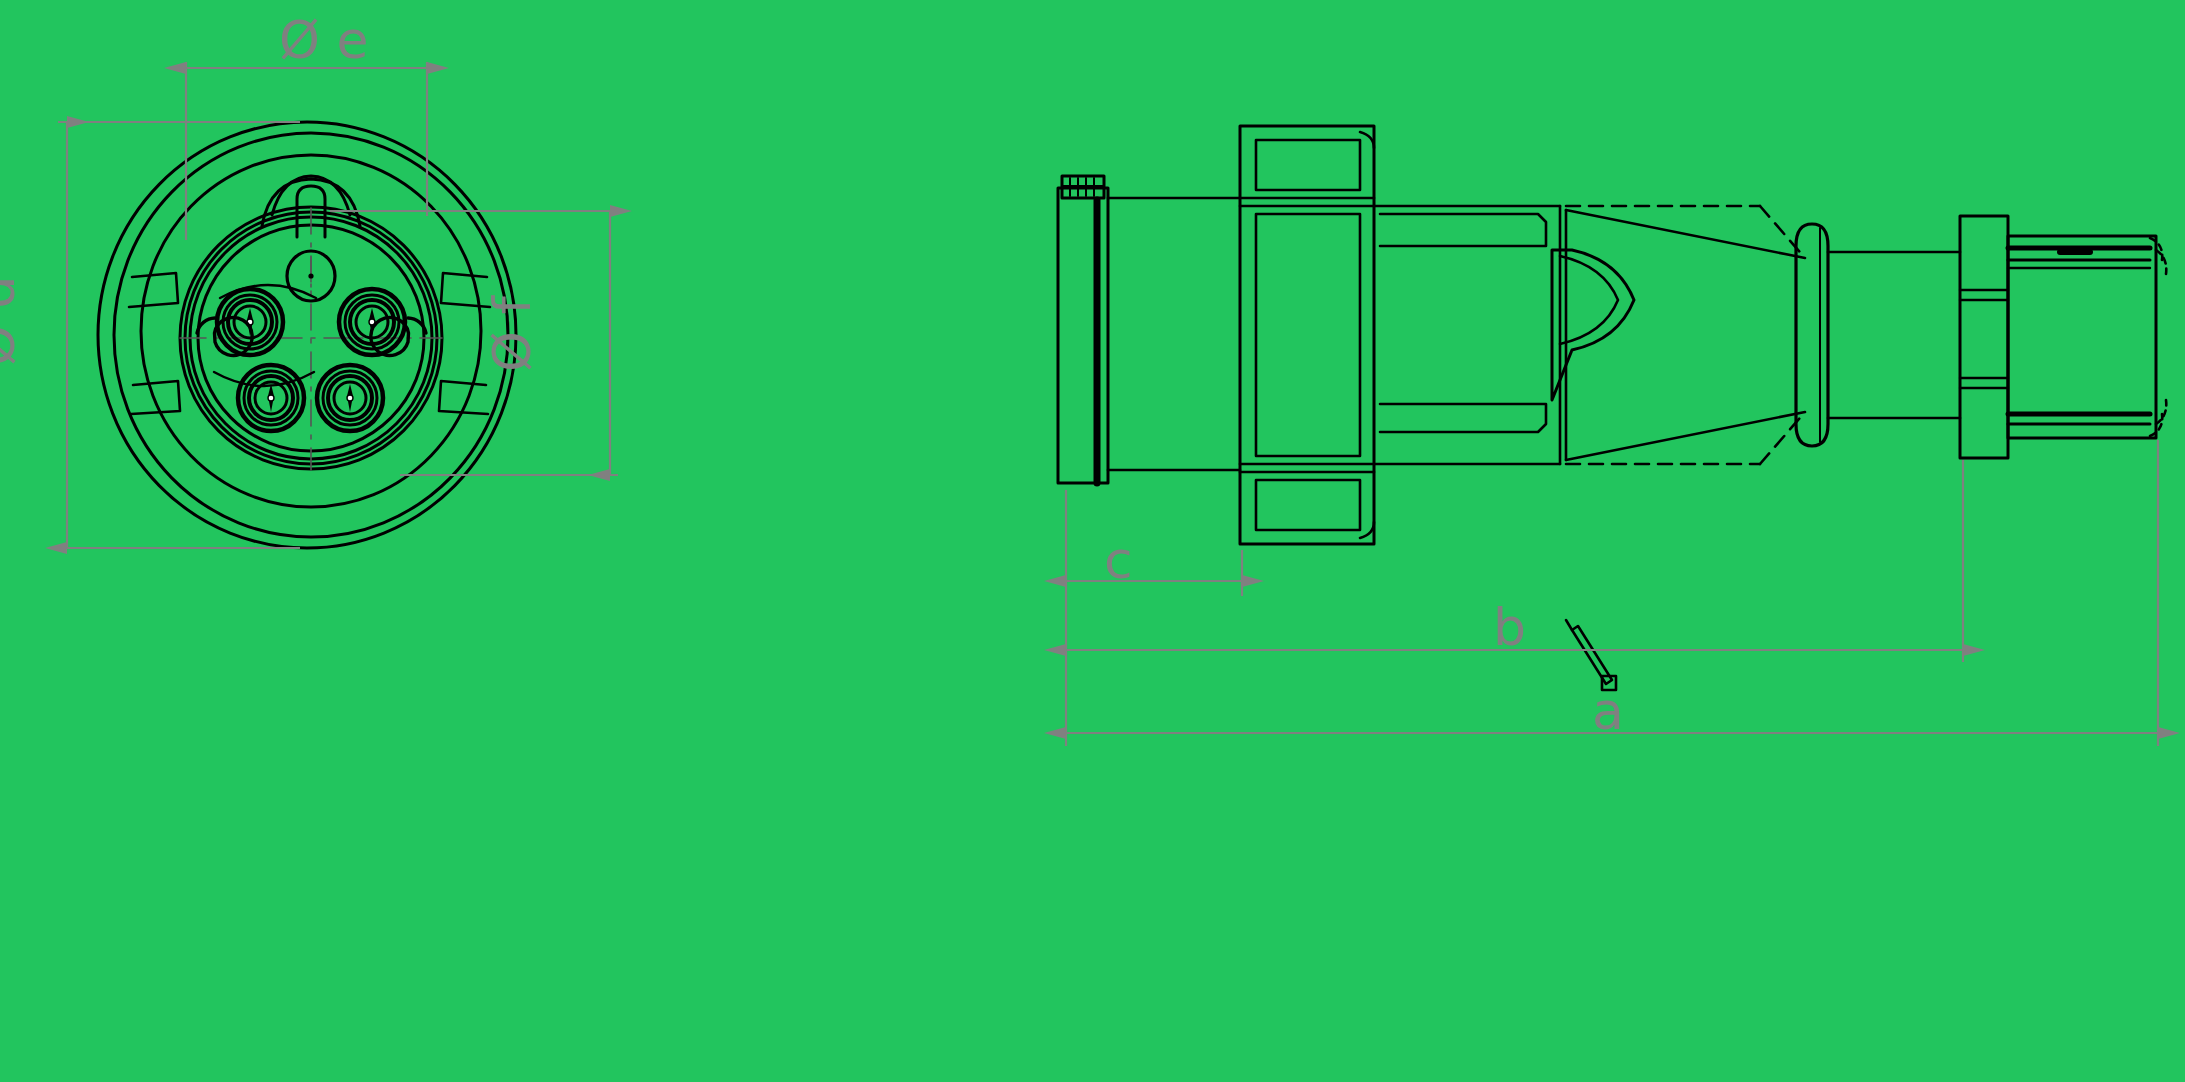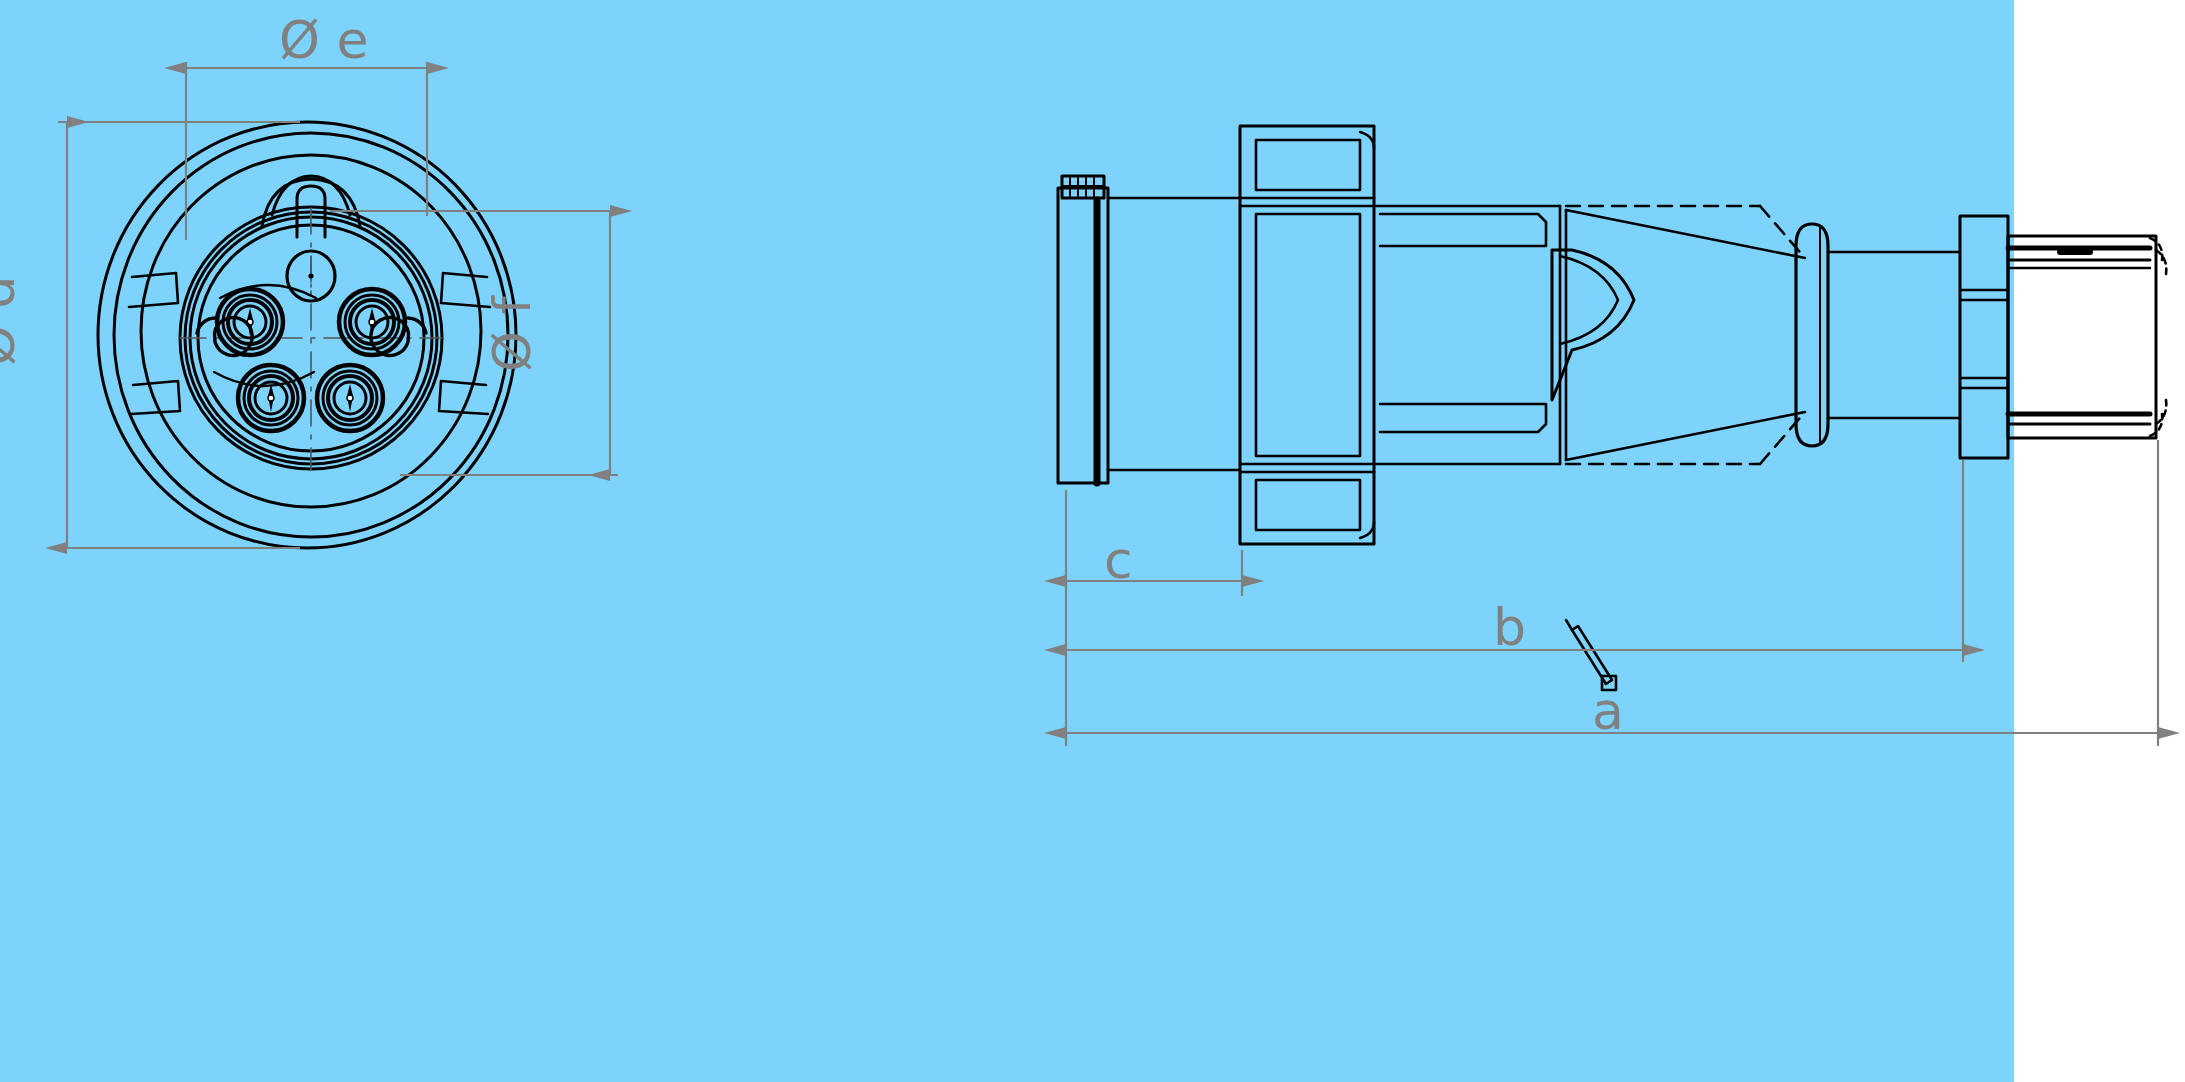--- a/index.html
+++ b/index.html
@@ -1,17 +1,17 @@
 <!DOCTYPE html>
 <html><head>
 <meta charset="utf-8">
 <style>
   html,body{margin:0;padding:0;background:#ffffff;}
   body{width:2185px;height:1082px;overflow:hidden;font-family:"DejaVu Sans",sans-serif;}
-  #stage{position:relative;width:2014px;height:1082px;background:#7dd3fc;}
+  #stage{position:relative;width:2185px;height:1082px;background:#22c55e;}
   svg.canvas{position:absolute;left:0;top:0;width:2185px;height:1082px;}
   .dimtext{font-family:"DejaVu Sans",sans-serif;font-size:52px;fill:#808080;}
   .dimtext-rot{font-family:"DejaVu Sans",sans-serif;font-size:52px;fill:#808080;}
 </style>
 </head>
 <body>
 
 <div id="stage">
 
 <svg class="canvas" viewBox="0 0 2185 1082" xmlns="http://www.w3.org/2000/svg">

